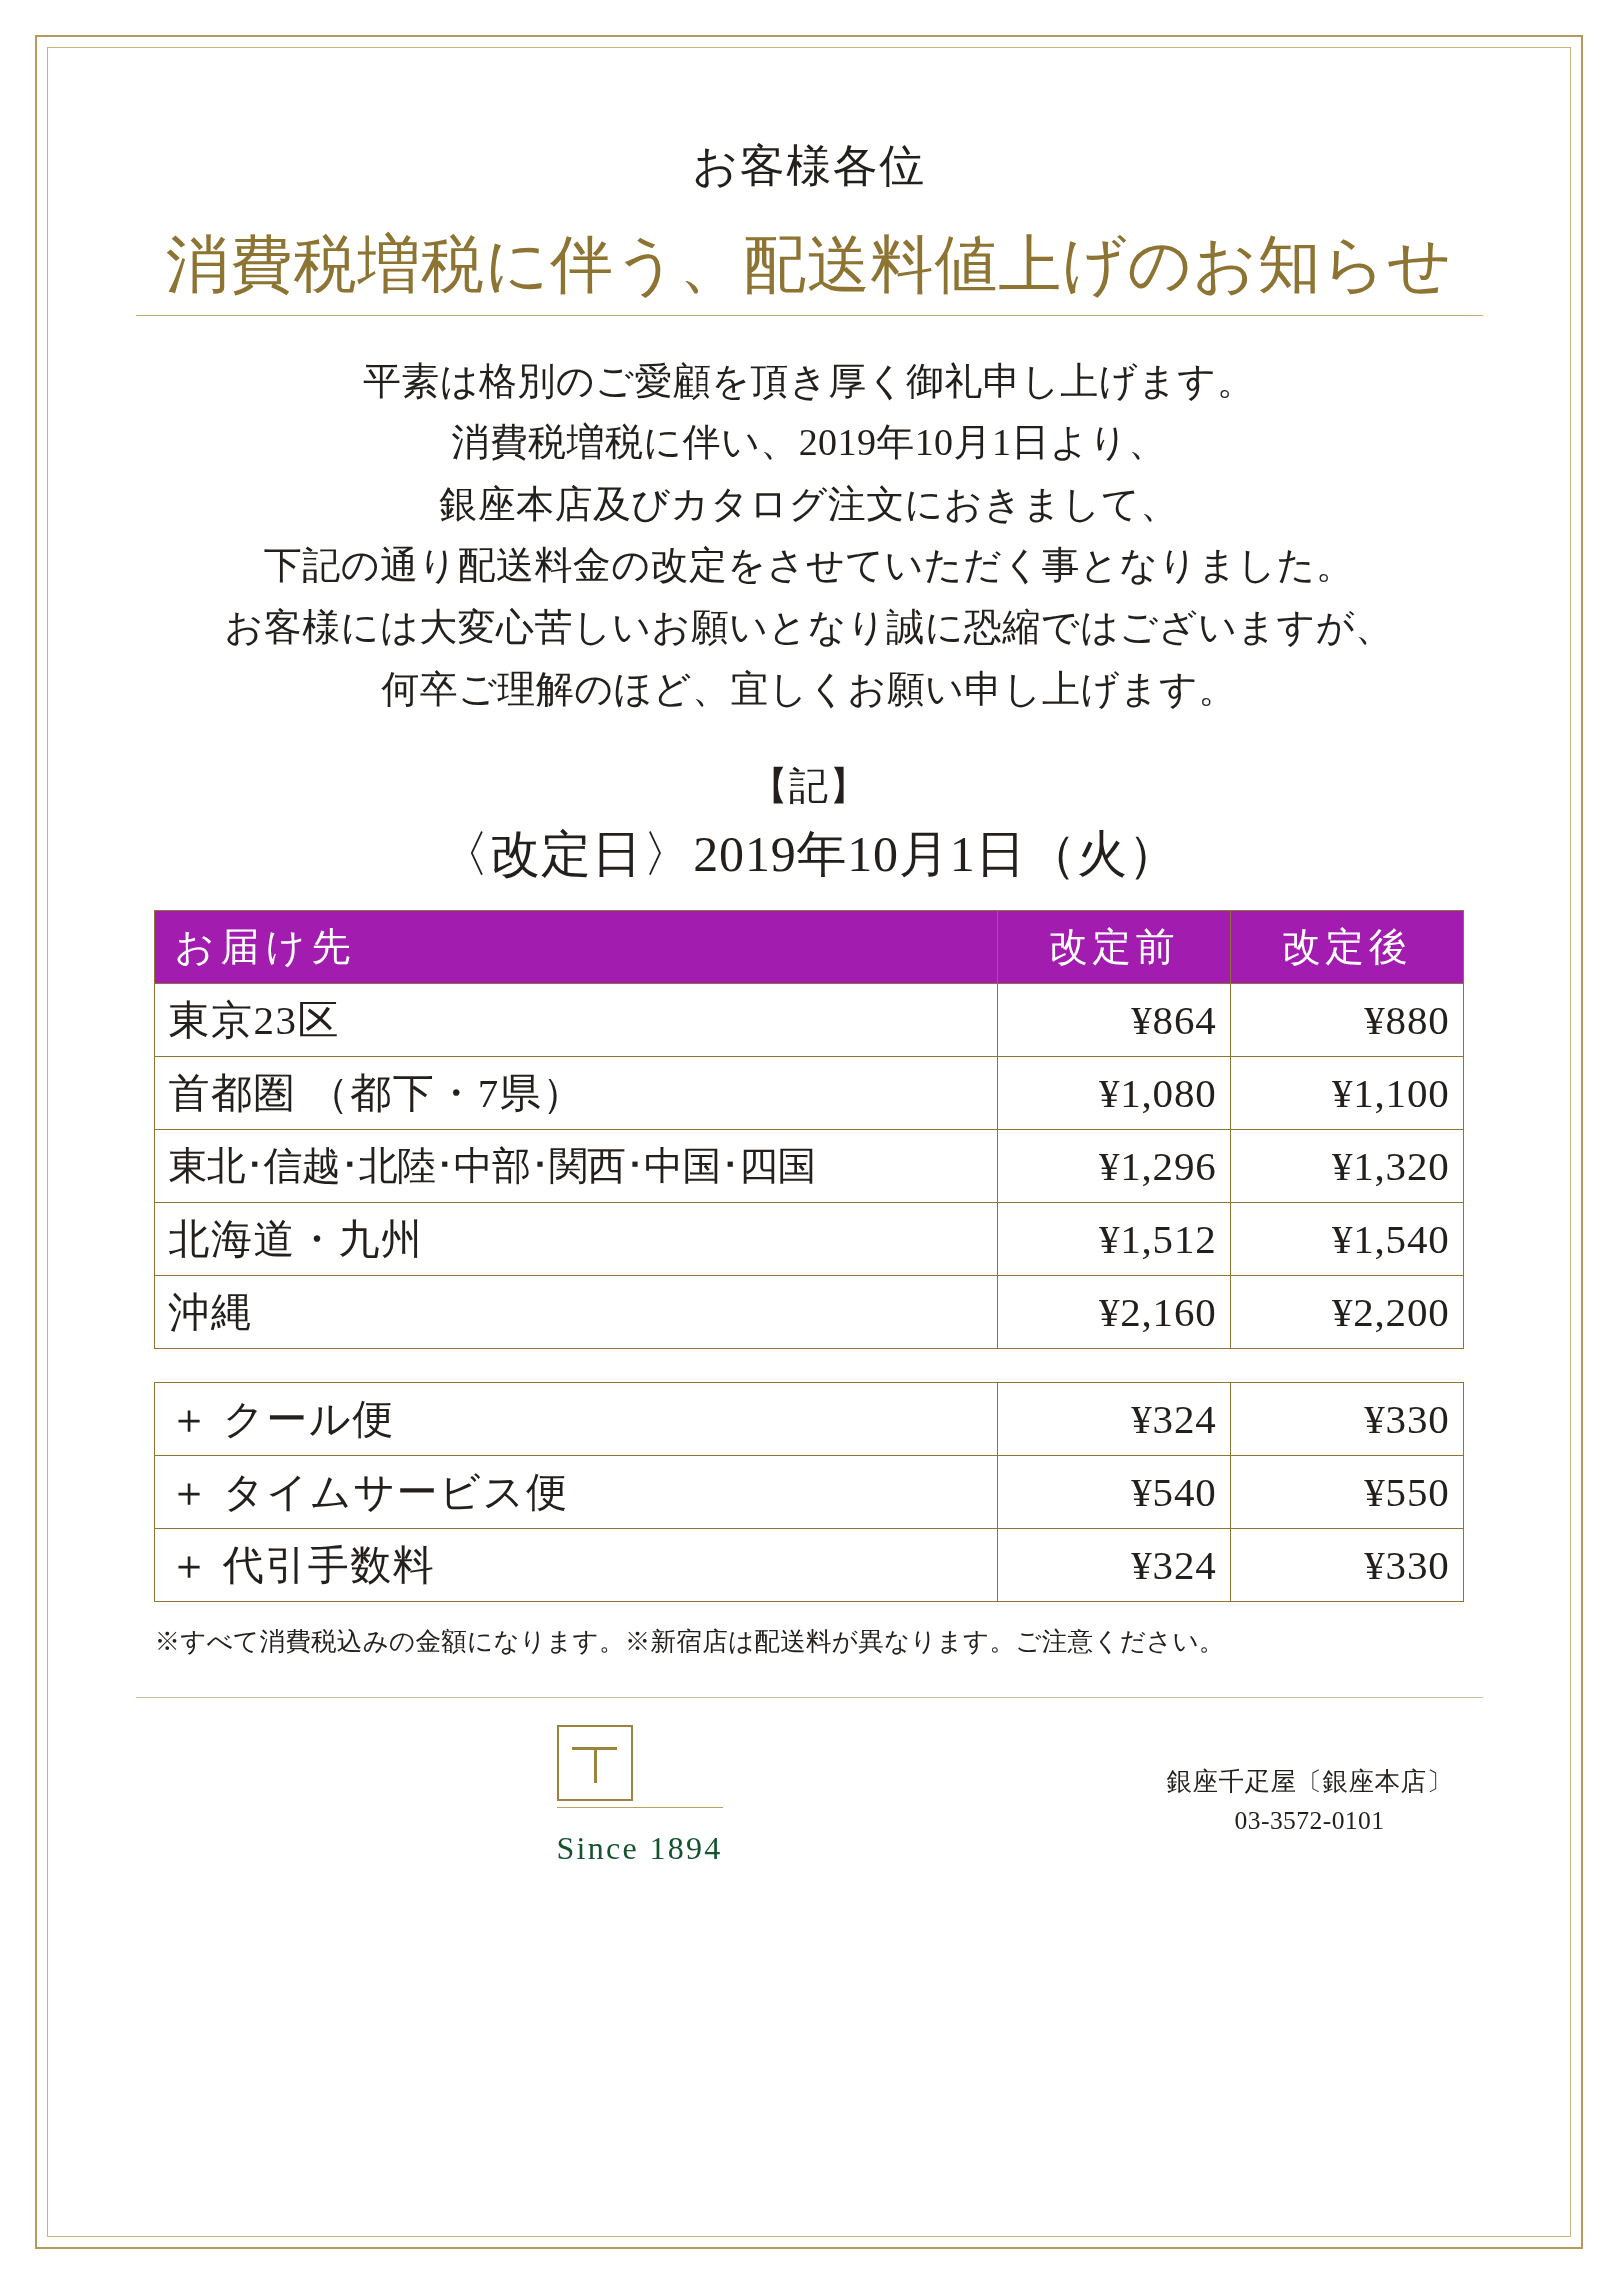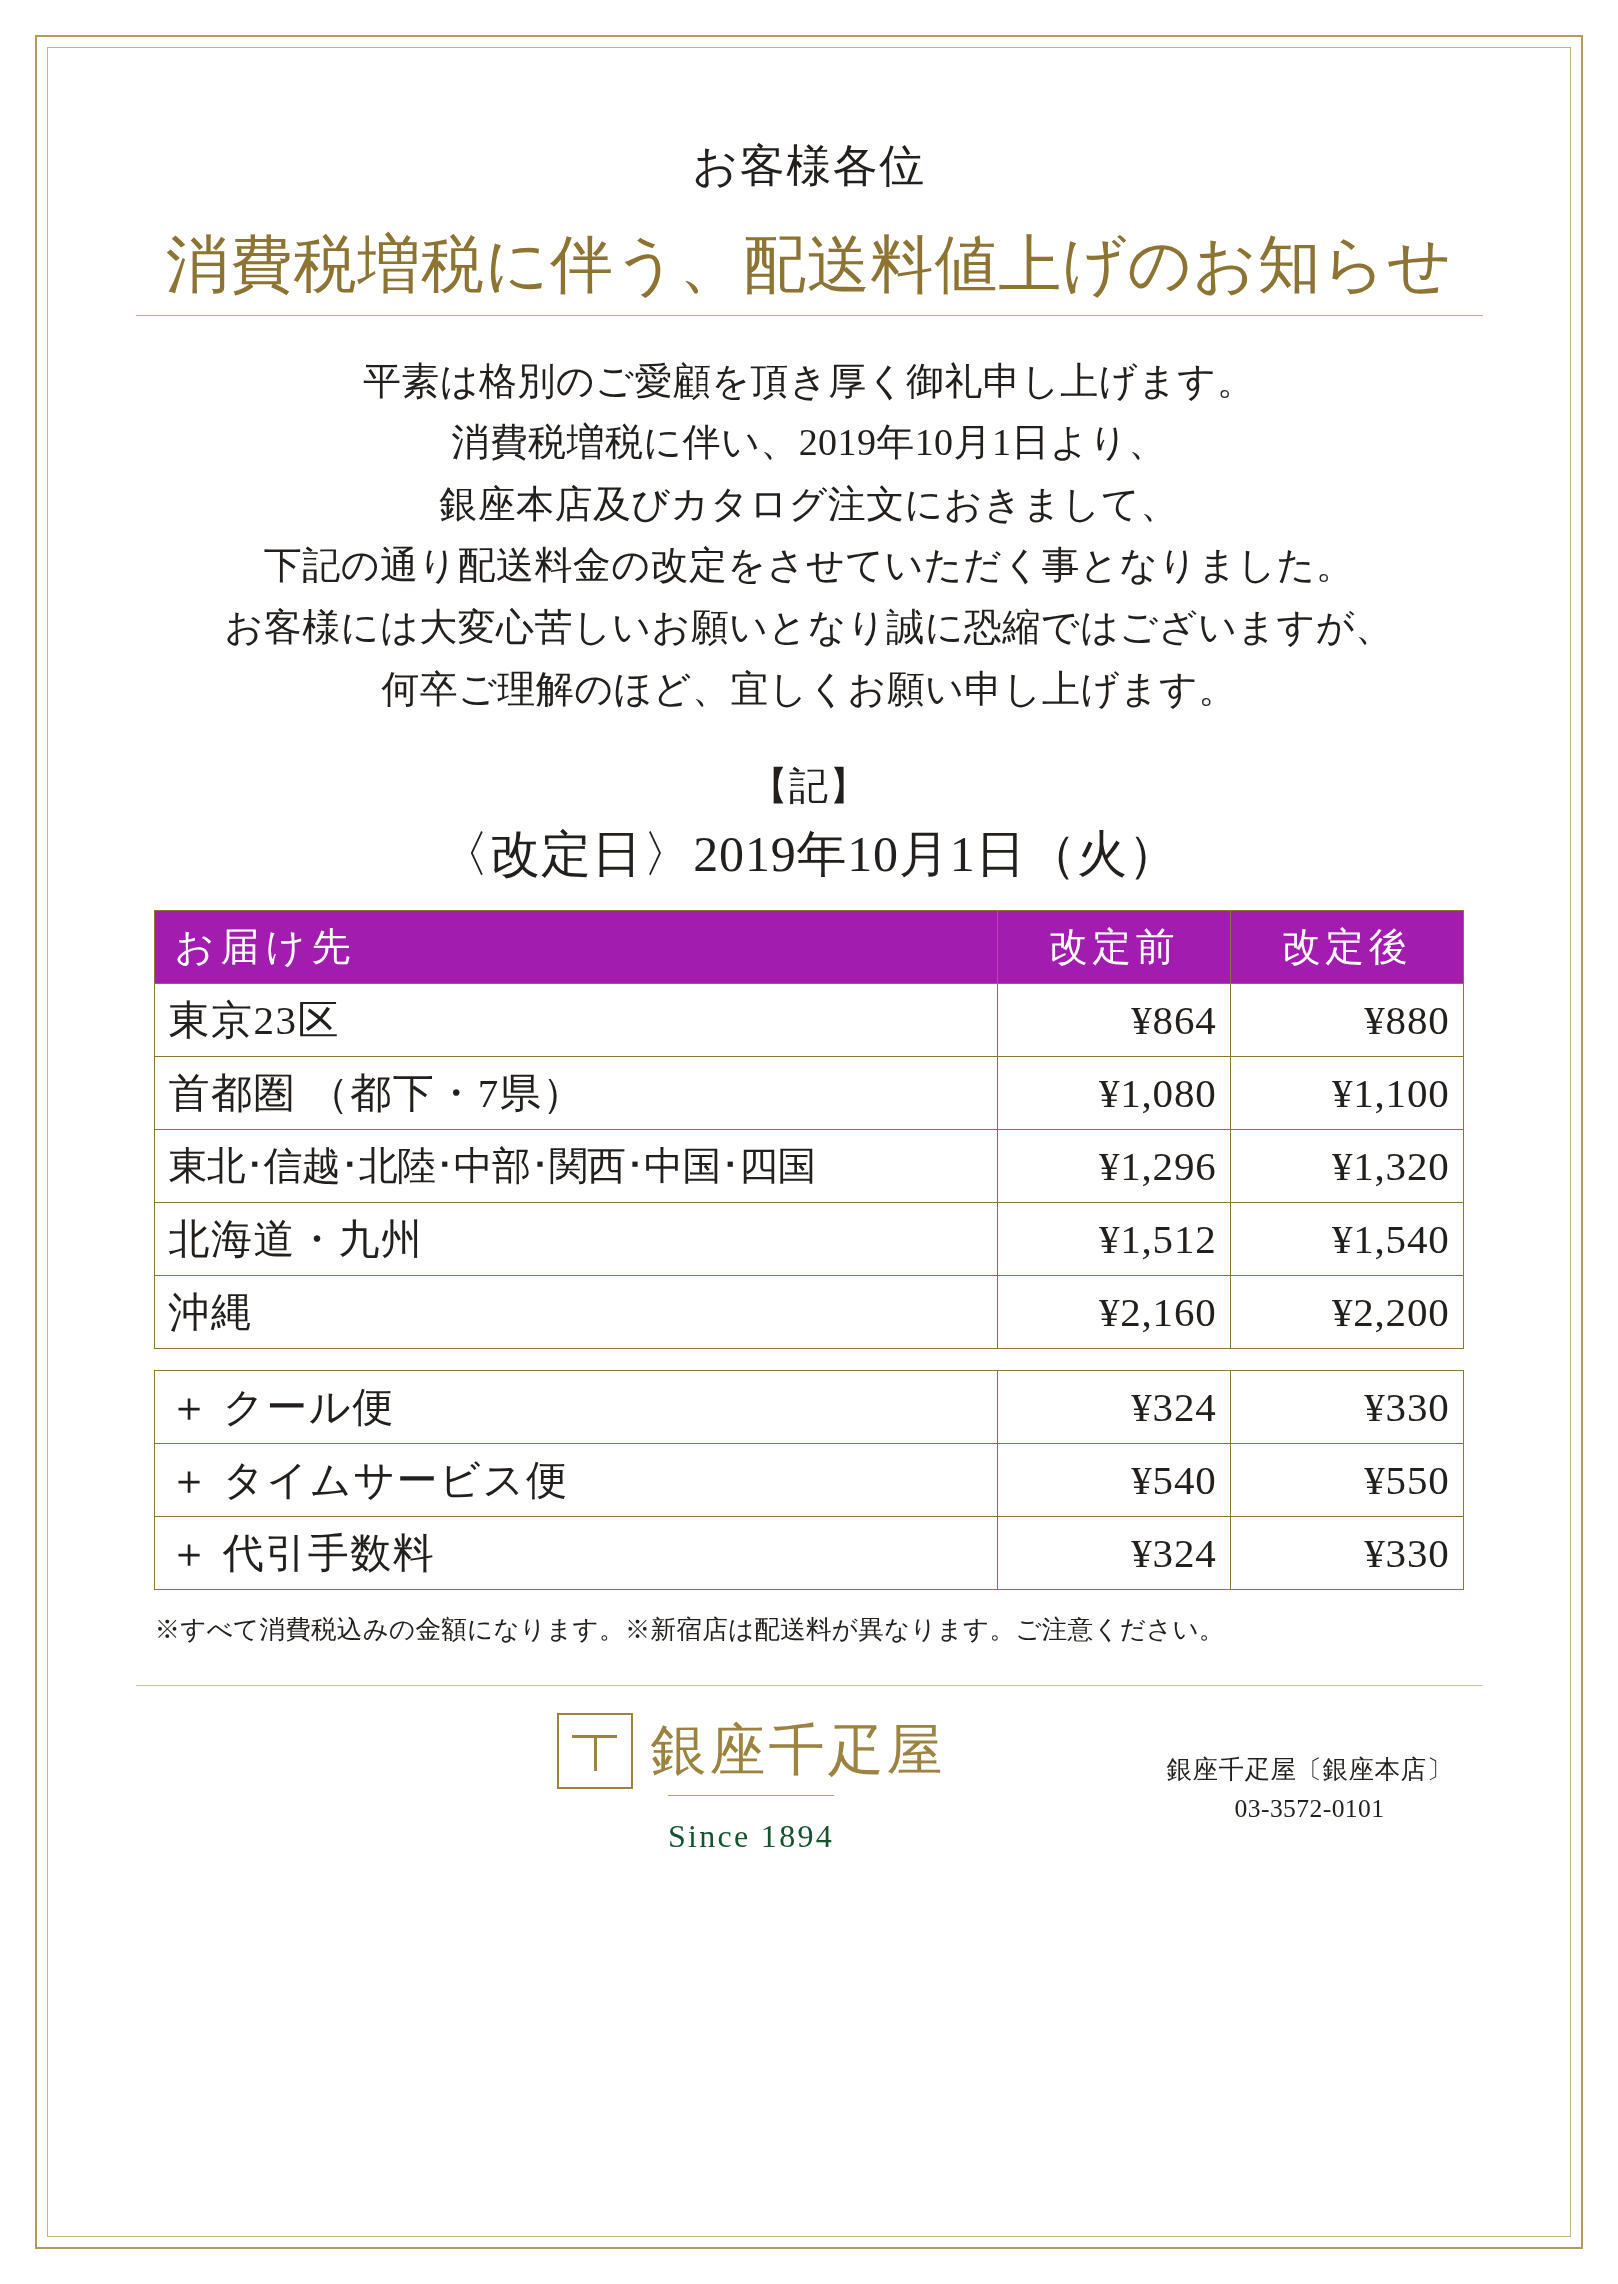--- a/index.html
+++ b/index.html
@@ -130,21 +130,21 @@
     padding-right: 19.6px;
     font-family: "Liberation Serif", serif;
     letter-spacing: 0.8px;
   }
 
   .table-gap { height: 21px; }
 
   table.extra {
     border-collapse: collapse;
     width: 1309px;
-    margin: 0 auto;
+    margin: 12px auto;
     table-layout: fixed;
   }
   table.extra col.dest { width: 843px; }
   table.extra col.price { width: 233px; }
   table.extra td {
     border: 1.5px solid #8e7433;
     padding: 0 13.5px;
     height: 72px;
     font-size: 41px;
   }
@@ -326,21 +326,20 @@
   <div class="footnotes">
     <div>※すべて消費税込みの金額になります。※新宿店は配送料が異なります。ご注意ください。</div>
   </div>
 
   <div class="footer-rule"></div>
 
   <div class="footer">
     <div class="logo-wrap">
       <div class="logo-row">
         <span class="logo-mark"></span>
-        <span class="logo-text">銀座千疋屋</span>
       </div>
       <div class="logo-since">Since 1894</div>
     </div>
     <div class="store-info">
       <div>銀座千疋屋〔銀座本店〕</div>
       <div>03-3572-0101</div>
     </div>
   </div>
 
 </div>

